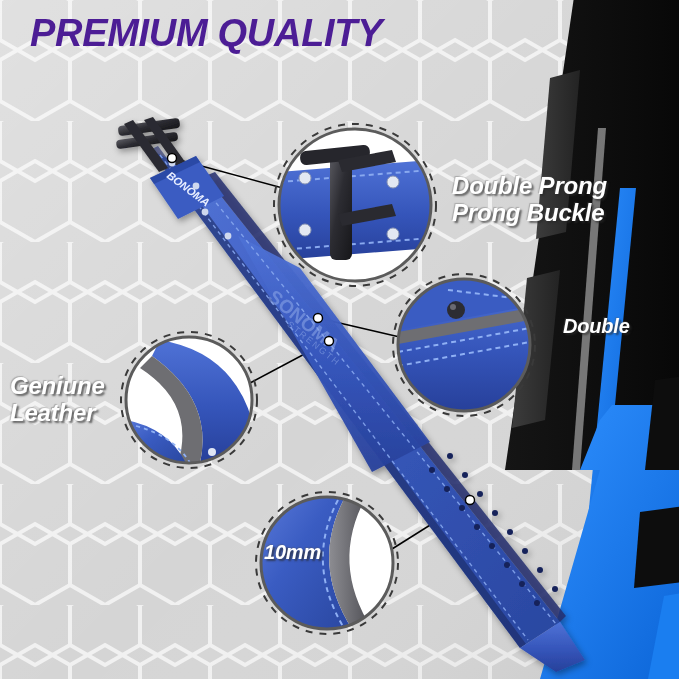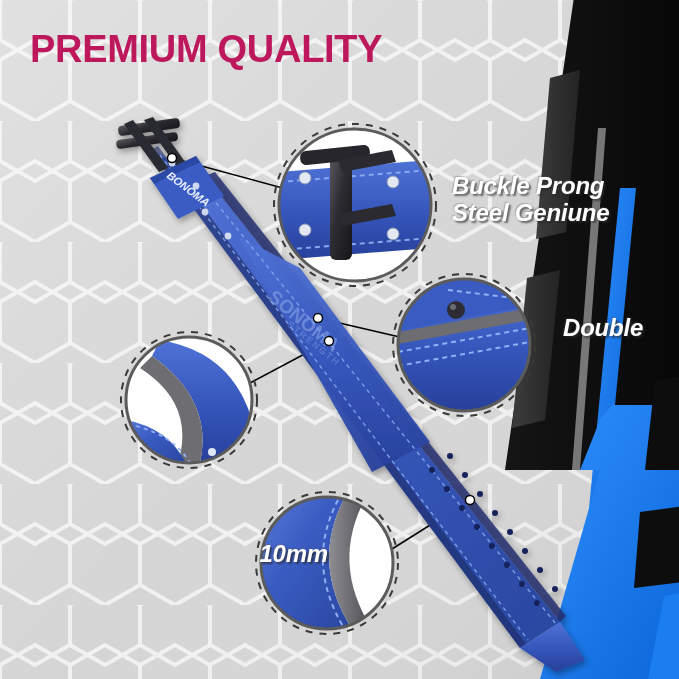--- a/index.html
+++ b/index.html
@@ -8,34 +8,34 @@
 
   
   .hexbg{position:absolute;inset:0;background:#d5d5d5;}
   .hexbg svg{display:block;width:100%;height:100%;}
 
   
   .geo{position:absolute;inset:0;}
   .geo svg{display:block;width:679px;height:679px;}
 
   
-  .headline{position:absolute;left:30px;top:28px;width:430px;
-    font-weight:bold;font-size:38px;line-height:1.14;
-    color:#be185d;letter-spacing:-0.3px;}
+  .headline{position:absolute;left:30px;top:12px;width:430px;
+    font-style:italic;font-weight:bold;font-size:38px;line-height:1.14;
+    color:#4c1d95;letter-spacing:-0.3px;}
   .headline .l2{display:block;}
 
   
   .label{position:absolute;font-style:italic;font-weight:bold;color:#ffffff;
     line-height:1.12;letter-spacing:-0.2px;
     text-shadow:2px 2px 2px rgba(40,40,40,.65), -1px -1px 1px rgba(90,90,90,.35);}
   .label span{display:block;}
   #lbl-buckle{left:452px;top:173px;font-size:24px;}
-  #lbl-stitch{left:563px;top:315px;font-size:24px;}
+  #lbl-stitch{left:563px;top:315px;font-size:20px;}
   #lbl-leather{left:10px;top:373px;font-size:24px;}
-  #lbl-thick{left:168px;top:541px;font-size:24px;text-align:right;width:160px;}
+  #lbl-thick{left:161px;top:541px;font-size:20px;text-align:right;width:160px;}
 
   
   .art{position:absolute;inset:0;}
   .art svg{display:block;width:679px;height:679px;}
 </style>
 </head>
 <body>
 
 <div id="stage">
 
@@ -290,26 +290,30 @@
         <circle cx="172" cy="158" r="4.5"></circle>
       </g>
     </svg>
   </div>
 
   <div class="headline">
     <span>PREMIUM QUALITY</span>
   </div>
 
   <div class="label" id="lbl-buckle">
-    <span>Buckle Prong</span>
-    <span>Steel Geniune</span>
+    <span>Double Prong</span>
+    <span>Prong Buckle</span>
   </div>
 
   <div class="label" id="lbl-stitch">
     <span>Double</span>
   </div>
 
+  <div class="label" id="lbl-leather">
+    <span>Geniune</span>
+    <span>Leather</span>
+  </div>
 
   <div class="label" id="lbl-thick">
     <span>10mm</span>
   </div>
 
 </div>
 
 </body></html>

